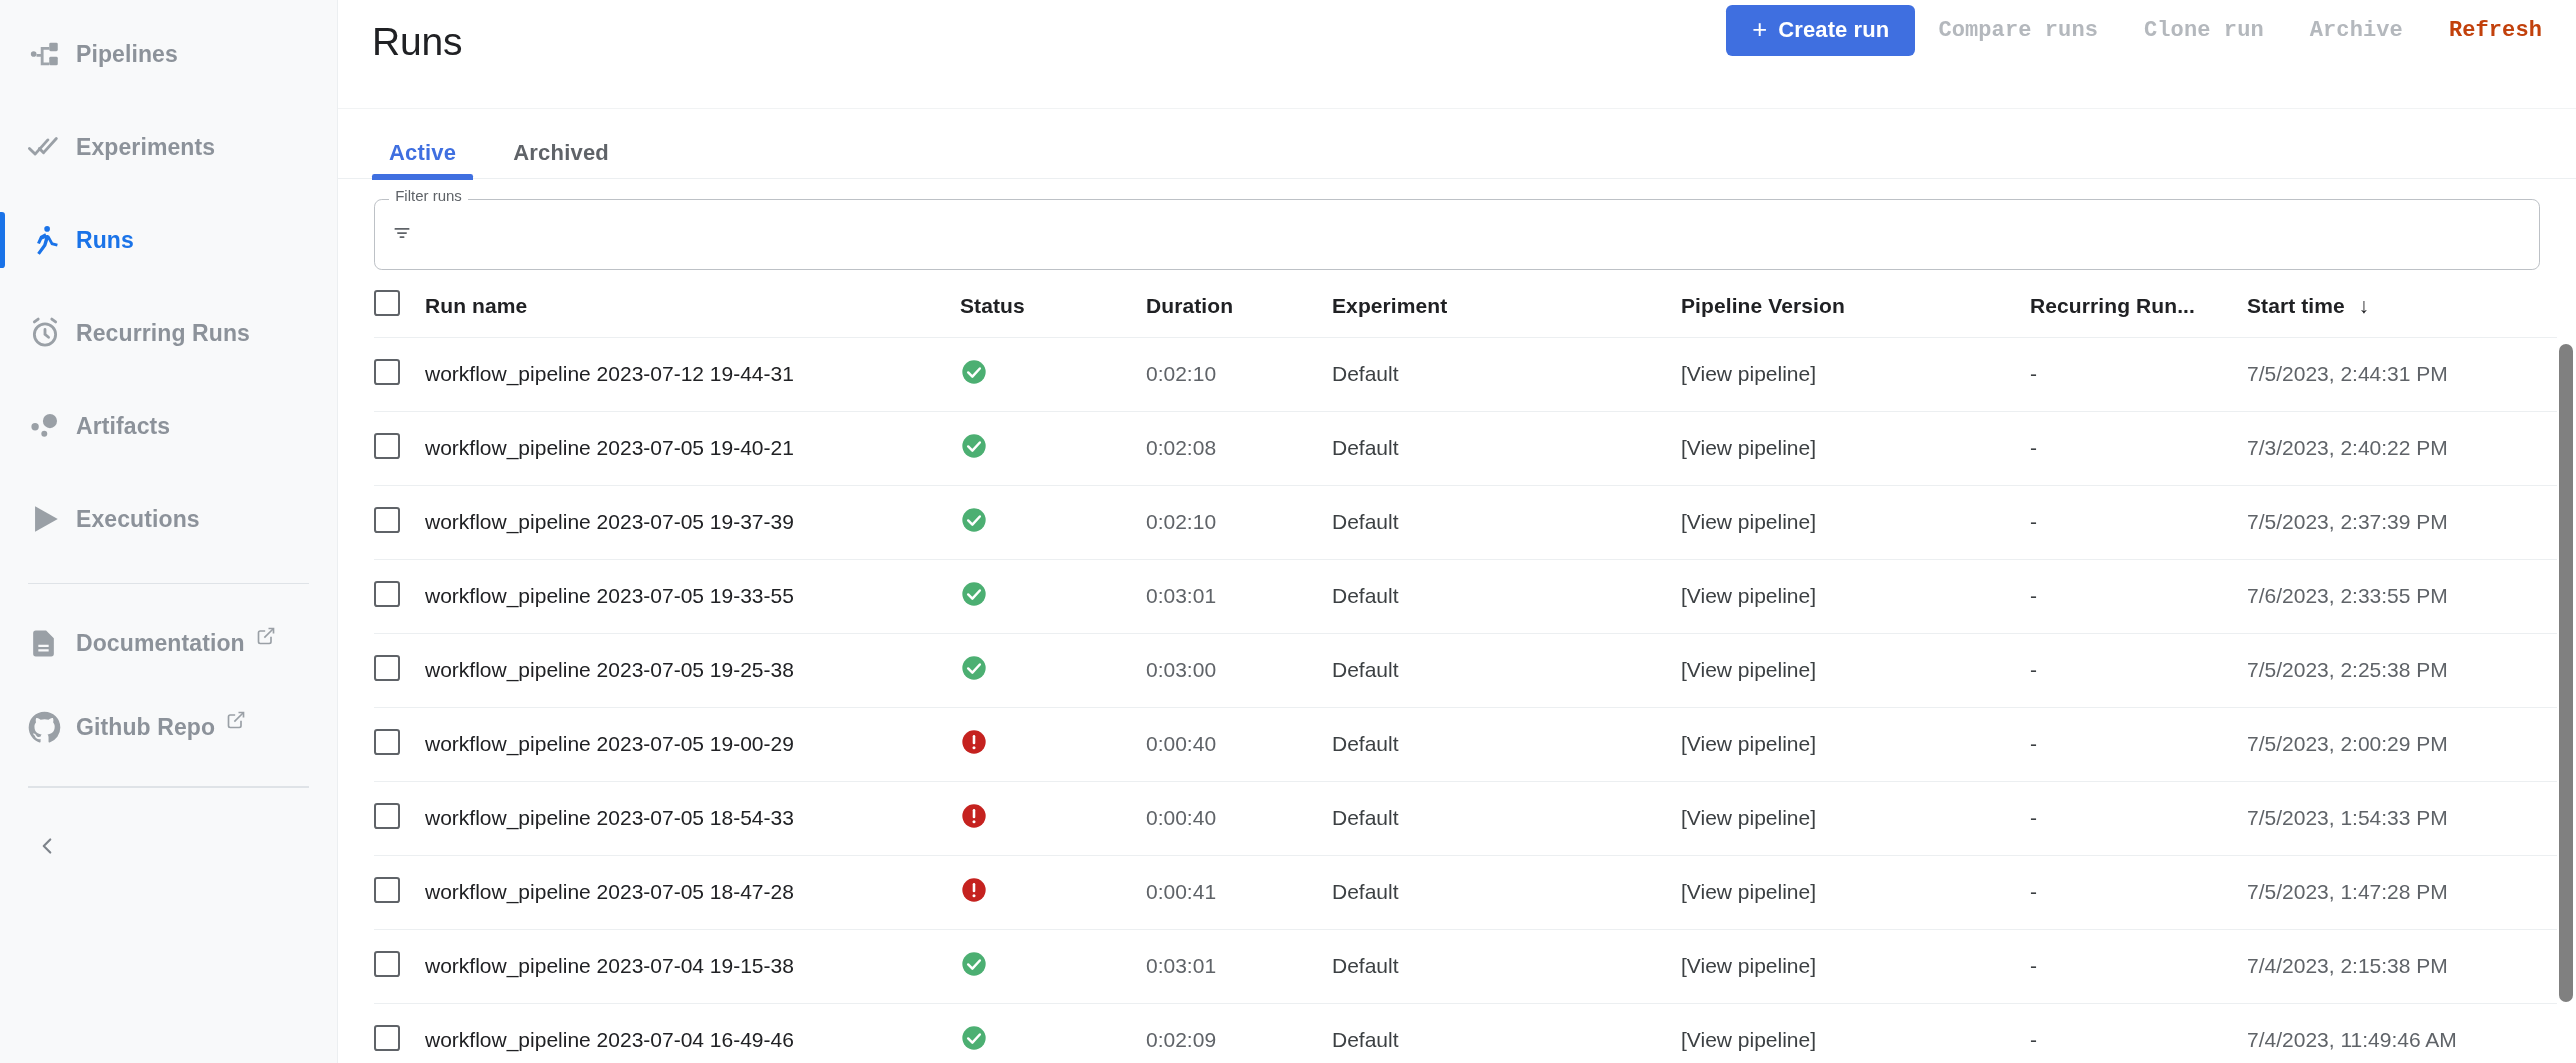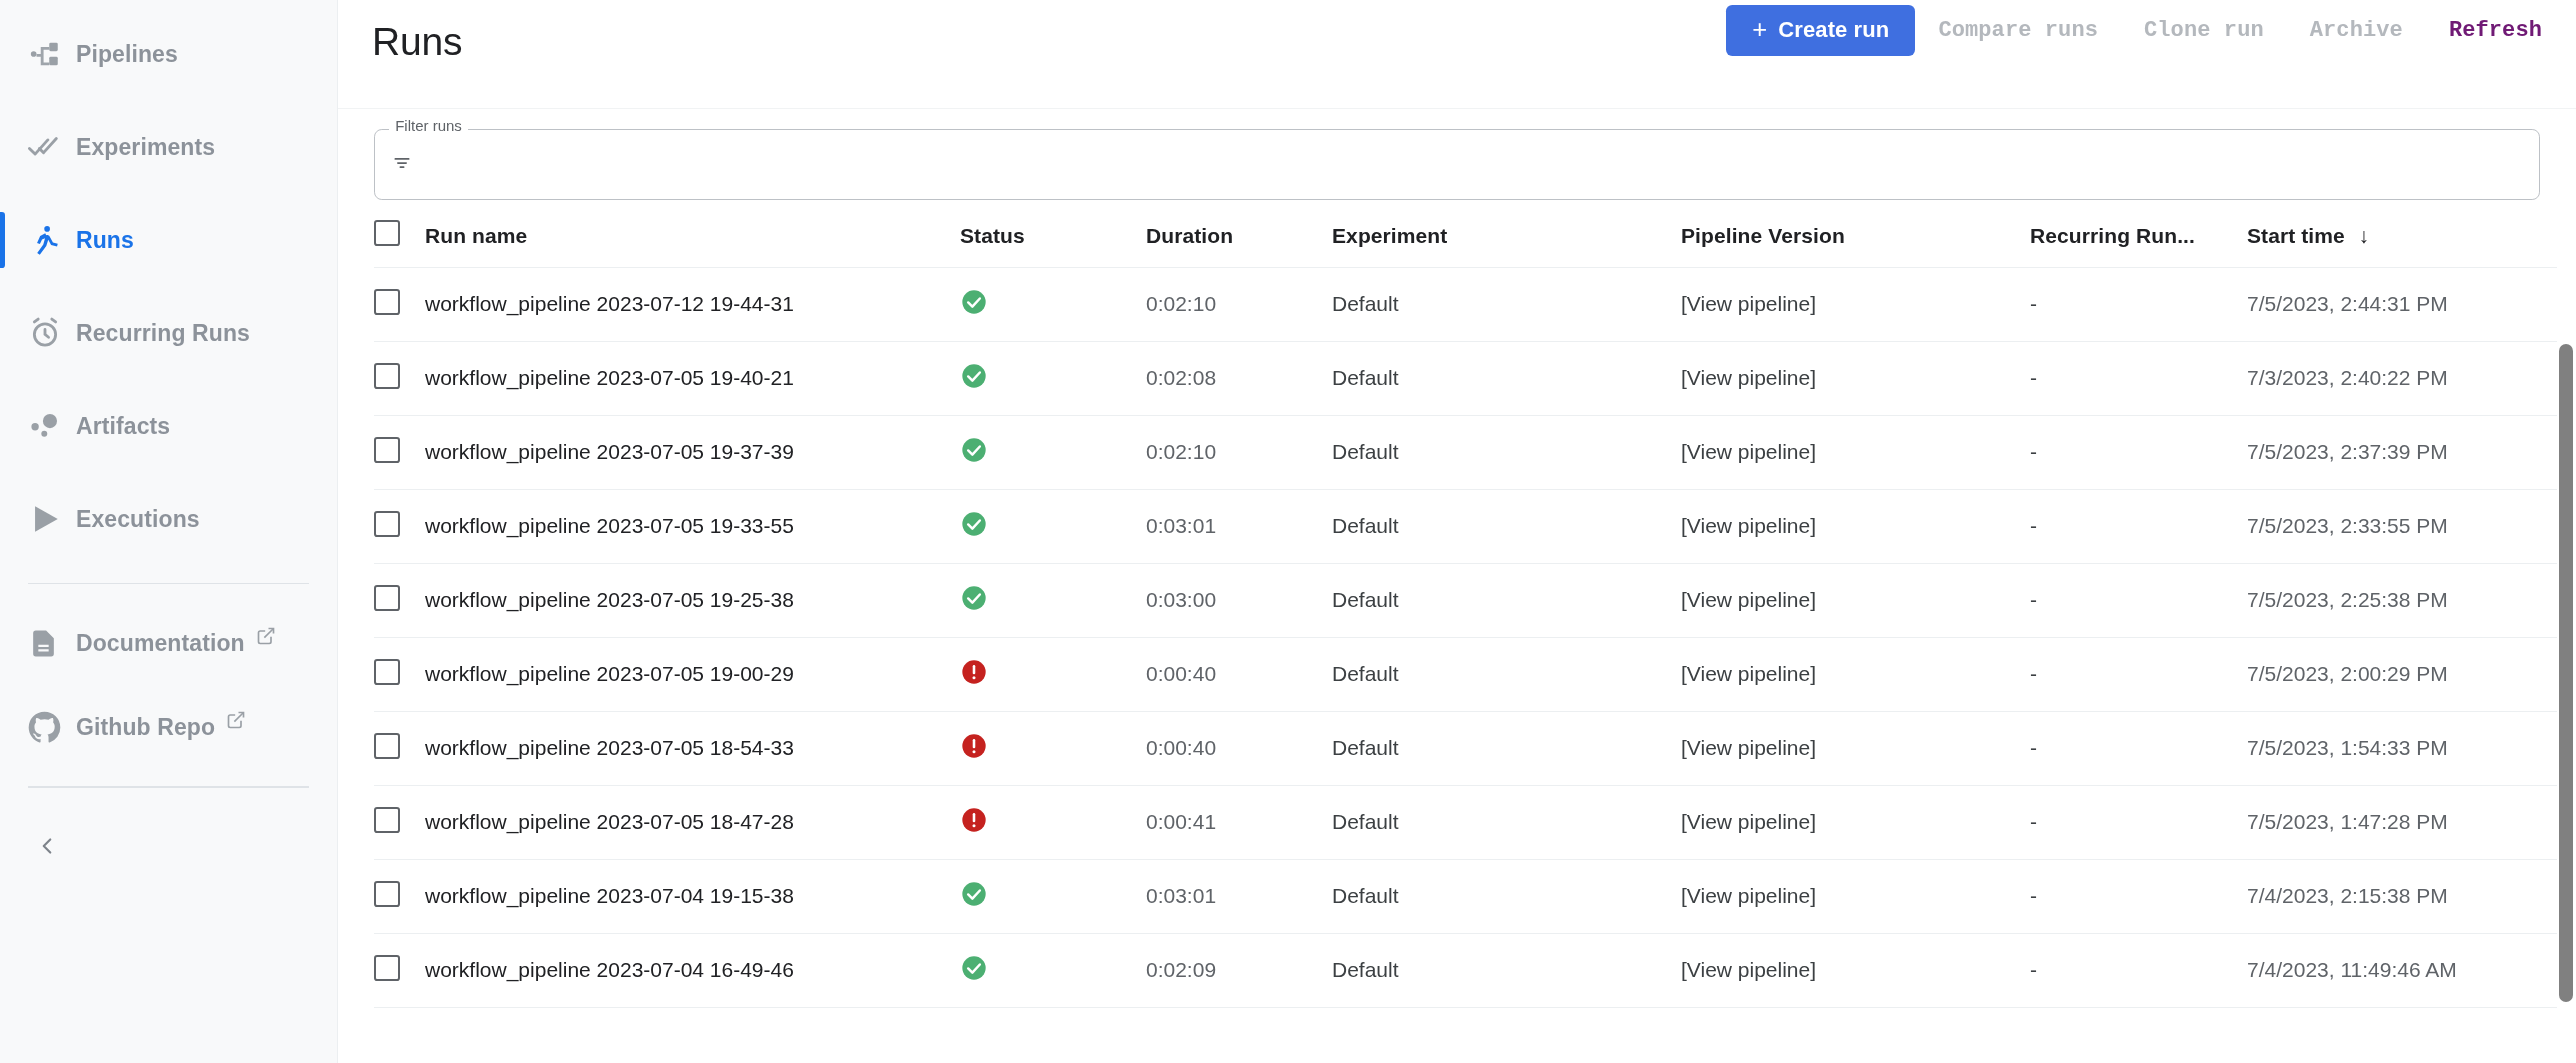--- a/index.html
+++ b/index.html
@@ -126,21 +126,21 @@
     font-family: Liberation Mono, monospace;
     font-size: 22px;
     font-weight: 700;
     color: #b4b8bd;
     padding: 0 23px;
     height: 51px;
     cursor: pointer;
     letter-spacing: 0.1px;
     white-space: nowrap;
   }
-  .btn-text.enabled { color: #701a75; }
+  .btn-text.enabled { color: #c2410c; }
   .btn-text.last { padding-right: 0; }
 
   
   #tabs {
     height: 70px;
     display: flex;
     align-items: flex-end;
     padding-left: 34px;
     border-bottom: 1.6px solid #eceff1;
   }
@@ -383,20 +383,24 @@
           <span class="plus">+</span>
           <span>Create run</span>
         </button>
         <button class="btn-text">Compare runs</button>
         <button class="btn-text">Clone run</button>
         <button class="btn-text">Archive</button>
         <button class="btn-text enabled last">Refresh</button>
       </div>
     </div>
 
+    <div id="tabs">
+      <div class="tab active">Active</div>
+      <div class="tab">Archived</div>
+    </div>
 
     <div id="filter-wrap">
       <div id="filter-field">
         <span id="filter-legend">Filter runs</span>
         <span class="funnel">
           <svg width="20" height="20" viewBox="0 0 24 24" fill="currentColor">
               <rect x="3" y="6" width="18" height="2.1" rx="1"></rect>
               <rect x="6" y="11" width="12" height="2.1" rx="1"></rect>
               <rect x="9" y="16" width="6" height="2.1" rx="1"></rect>
             </svg>
@@ -478,21 +482,21 @@
               <td><span class="cbox"></span></td>
               <td class="runname">workflow_pipeline 2023-07-05 19-33-55</td>
               <td><span class="status-ico"><svg width="28" height="28" viewBox="0 0 24 24">
                     <circle cx="12" cy="12" r="10" fill="#4caf72"></circle>
                     <polyline points="7,12.4 10.6,16 17,9" fill="none" stroke="#ffffff" stroke-width="2.1" stroke-linecap="round" stroke-linejoin="round"></polyline>
                   </svg></span></td>
               <td class="duration">0:03:01</td>
               <td>Default</td>
               <td>[View pipeline]</td>
               <td class="recurring">-</td>
-              <td class="starttime">7/5/2023, 2:33:55 PM</td>
+              <td class="starttime">7/6/2023, 2:33:55 PM</td>
             </tr>
             <tr>
               <td><span class="cbox"></span></td>
               <td class="runname">workflow_pipeline 2023-07-05 19-25-38</td>
               <td><span class="status-ico"><svg width="28" height="28" viewBox="0 0 24 24">
                     <circle cx="12" cy="12" r="10" fill="#4caf72"></circle>
                     <polyline points="7,12.4 10.6,16 17,9" fill="none" stroke="#ffffff" stroke-width="2.1" stroke-linecap="round" stroke-linejoin="round"></polyline>
                   </svg></span></td>
               <td class="duration">0:03:00</td>
               <td>Default</td>

